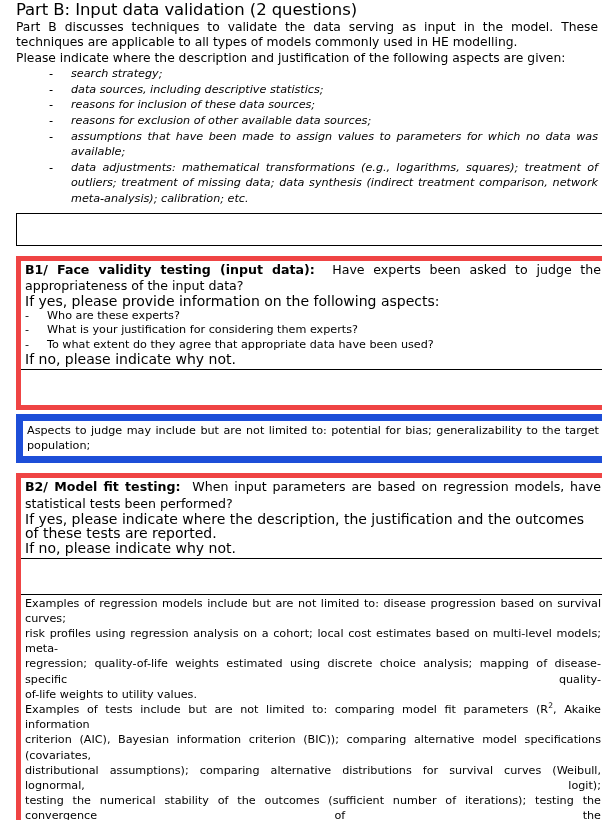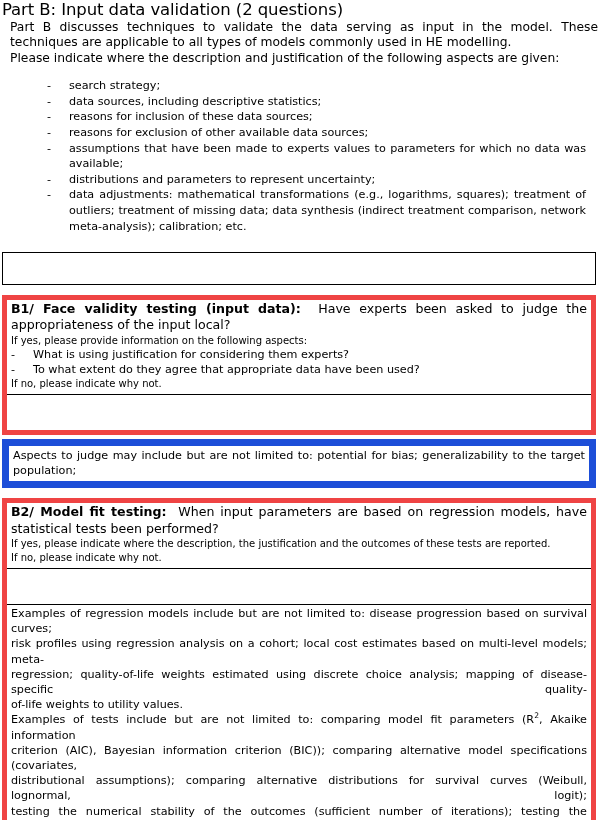--- a/index.html
+++ b/index.html
@@ -13,21 +13,21 @@
     overflow: hidden;
     font-family: "DejaVu Sans", sans-serif;
     color: #000000;
     -webkit-font-smoothing: antialiased;
   }
   .page {
     position: relative;
     width: 602px;
     height: 820px;
     box-sizing: border-box;
-    padding: 0 4px 0 2px;
+    padding: 0 4px 0 16px;
     border-radius: 8px;
   }
 
   
   .part-heading {
     font-size: 16.5px;
     line-height: 20px;
     font-weight: 400;
     margin: 0;
     padding: 0 0 0 0;
@@ -36,38 +36,38 @@
   }
   .intro {
     font-size: 12.3px;
     line-height: 15.4px;
     text-align: justify;
     margin: 0;
     padding: 0;
   }
   .intro-line {
     display: block;
-    margin-left: 8px;
   }
   .intro-line.justified {
     text-align: justify;
     text-align-last: justify;
   }
   .intro-line.last {
     text-align: right;
     text-align-last: left;
   }
 
   
   ul.dash-list {
     list-style: none;
-    margin: 12px;
+    margin: 0;
     padding: 0;
     font-size: 11.2px;
     line-height: 15.6px;
+    font-style: italic;
   }
   ul.dash-list > li {
     position: relative;
     padding-left: 55px;
     text-align: justify;
     margin: 0;
   }
   ul.dash-list > li::before {
     content: "-";
     position: absolute;
@@ -112,21 +112,21 @@
   }
   .q-title .tjust {
     display: block;
     text-align: justify;
     text-align-last: justify;
   }
   .q-title .tlast {
     display: block;
   }
   .q-sub {
-    font-size: 10px;
+    font-size: 14px;
     line-height: 14.6px;
     margin: 0;
   }
   ul.q-dash {
     list-style: none;
     margin: 0;
     padding: 0;
     font-size: 11.2px;
     line-height: 14.6px;
   }
@@ -186,40 +186,40 @@
     <span class="intro-line justified">Part B discusses techniques to validate the data serving as input in the model. These</span>
     <span class="intro-line last">techniques are applicable to all types of models commonly used in HE modelling.</span>
     <span class="intro-line last">Please indicate where the description and justification of the following aspects are given:</span>
   </div>
 
   <ul class="dash-list">
     <li>search strategy;</li>
     <li>data sources, including descriptive statistics;</li>
     <li>reasons for inclusion of these data sources;</li>
     <li>reasons for exclusion of other available data sources;</li>
-    <li>assumptions that have been made to experts values to parameters for which no data was available;</li>
-    <li>distributions and parameters to represent uncertainty;</li>
+    <li>assumptions that have been made to assign values to parameters for which no data was available;</li>
     <li class="multi">data adjustments: mathematical transformations (e.g., logarithms, squares); treatment of outliers; treatment of missing data; data synthesis (indirect treatment comparison, network meta-analysis); calibration; etc.</li>
   </ul>
 
   <div class="spacer-6"></div>
 
   <div class="box answer-box"></div>
 
   <div class="spacer-10"></div>
 
   <div class="qbox">
     <div class="seg">
       <div class="q-title">
         <span class="tjust"><b>B1/ Face validity testing (input data):</b>&nbsp; <span>Have experts been asked to judge the</span></span>
-        <span class="tlast">appropriateness of the input local?</span>
+        <span class="tlast">appropriateness of the input data?</span>
       </div>
       <p class="q-sub">If yes, please provide information on the following aspects:</p>
       <ul class="q-dash">
-        <li>What is using justification for considering them experts?</li>
+        <li>Who are these experts?</li>
+        <li>What is your justification for considering them experts?</li>
         <li>To what extent do they agree that appropriate data have been used?</li>
       </ul>
       <p class="q-sub">If no, please indicate why not.</p>
     </div>
     <div class="seg blank-seg"></div>
   </div>
 
   <div class="spacer-4"></div>
 
   <div class="note-box">

